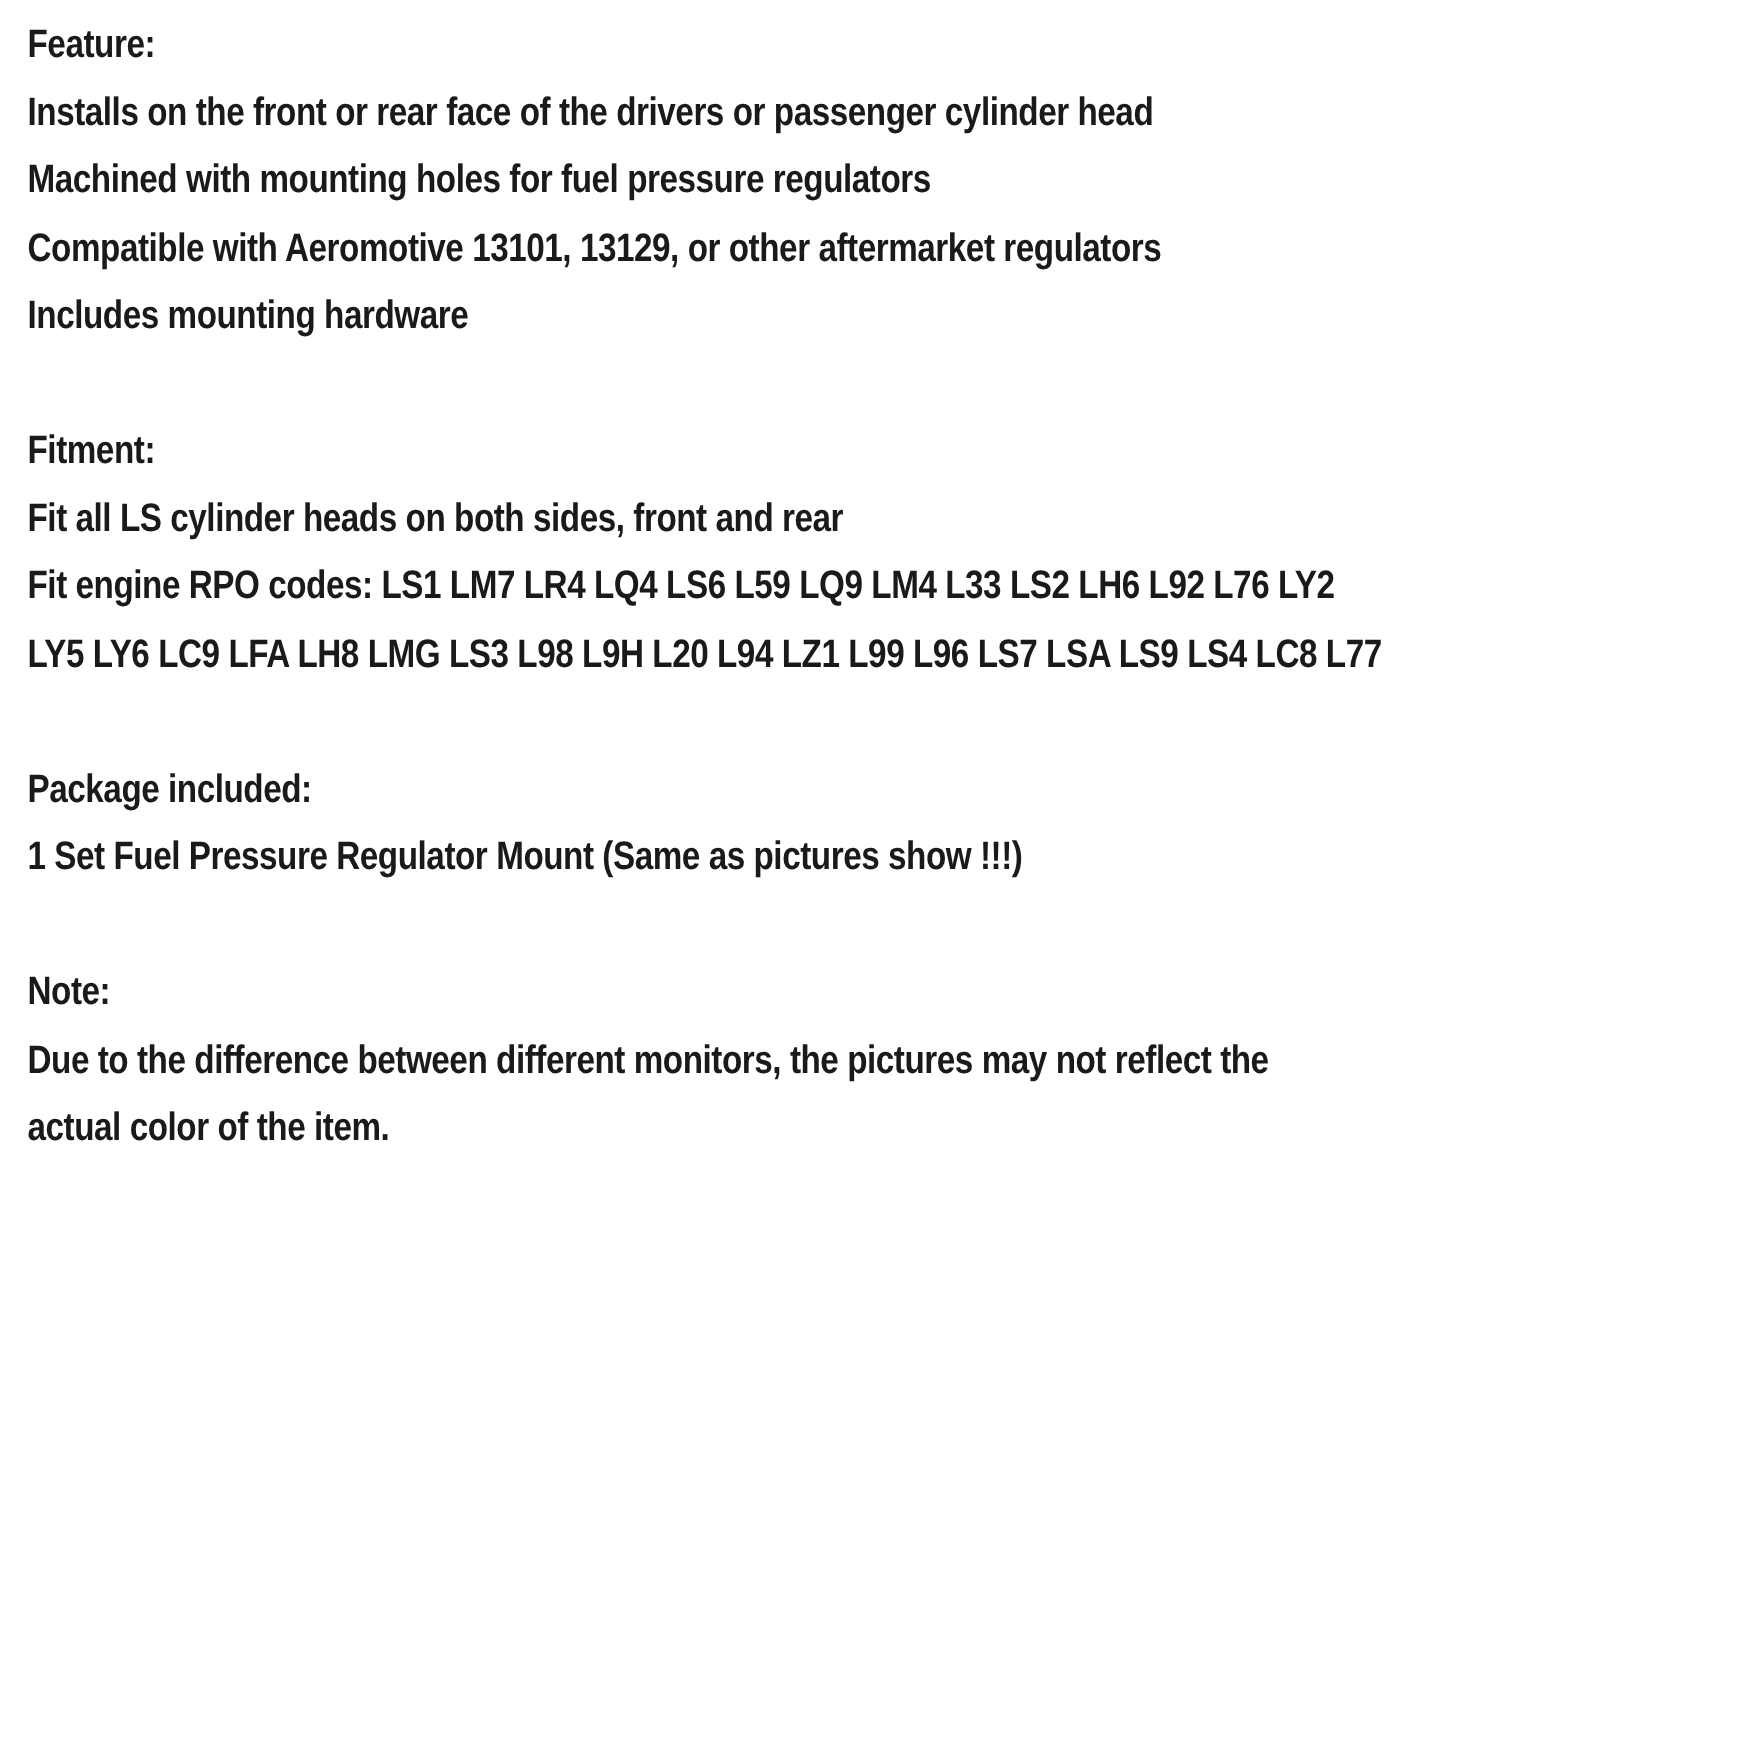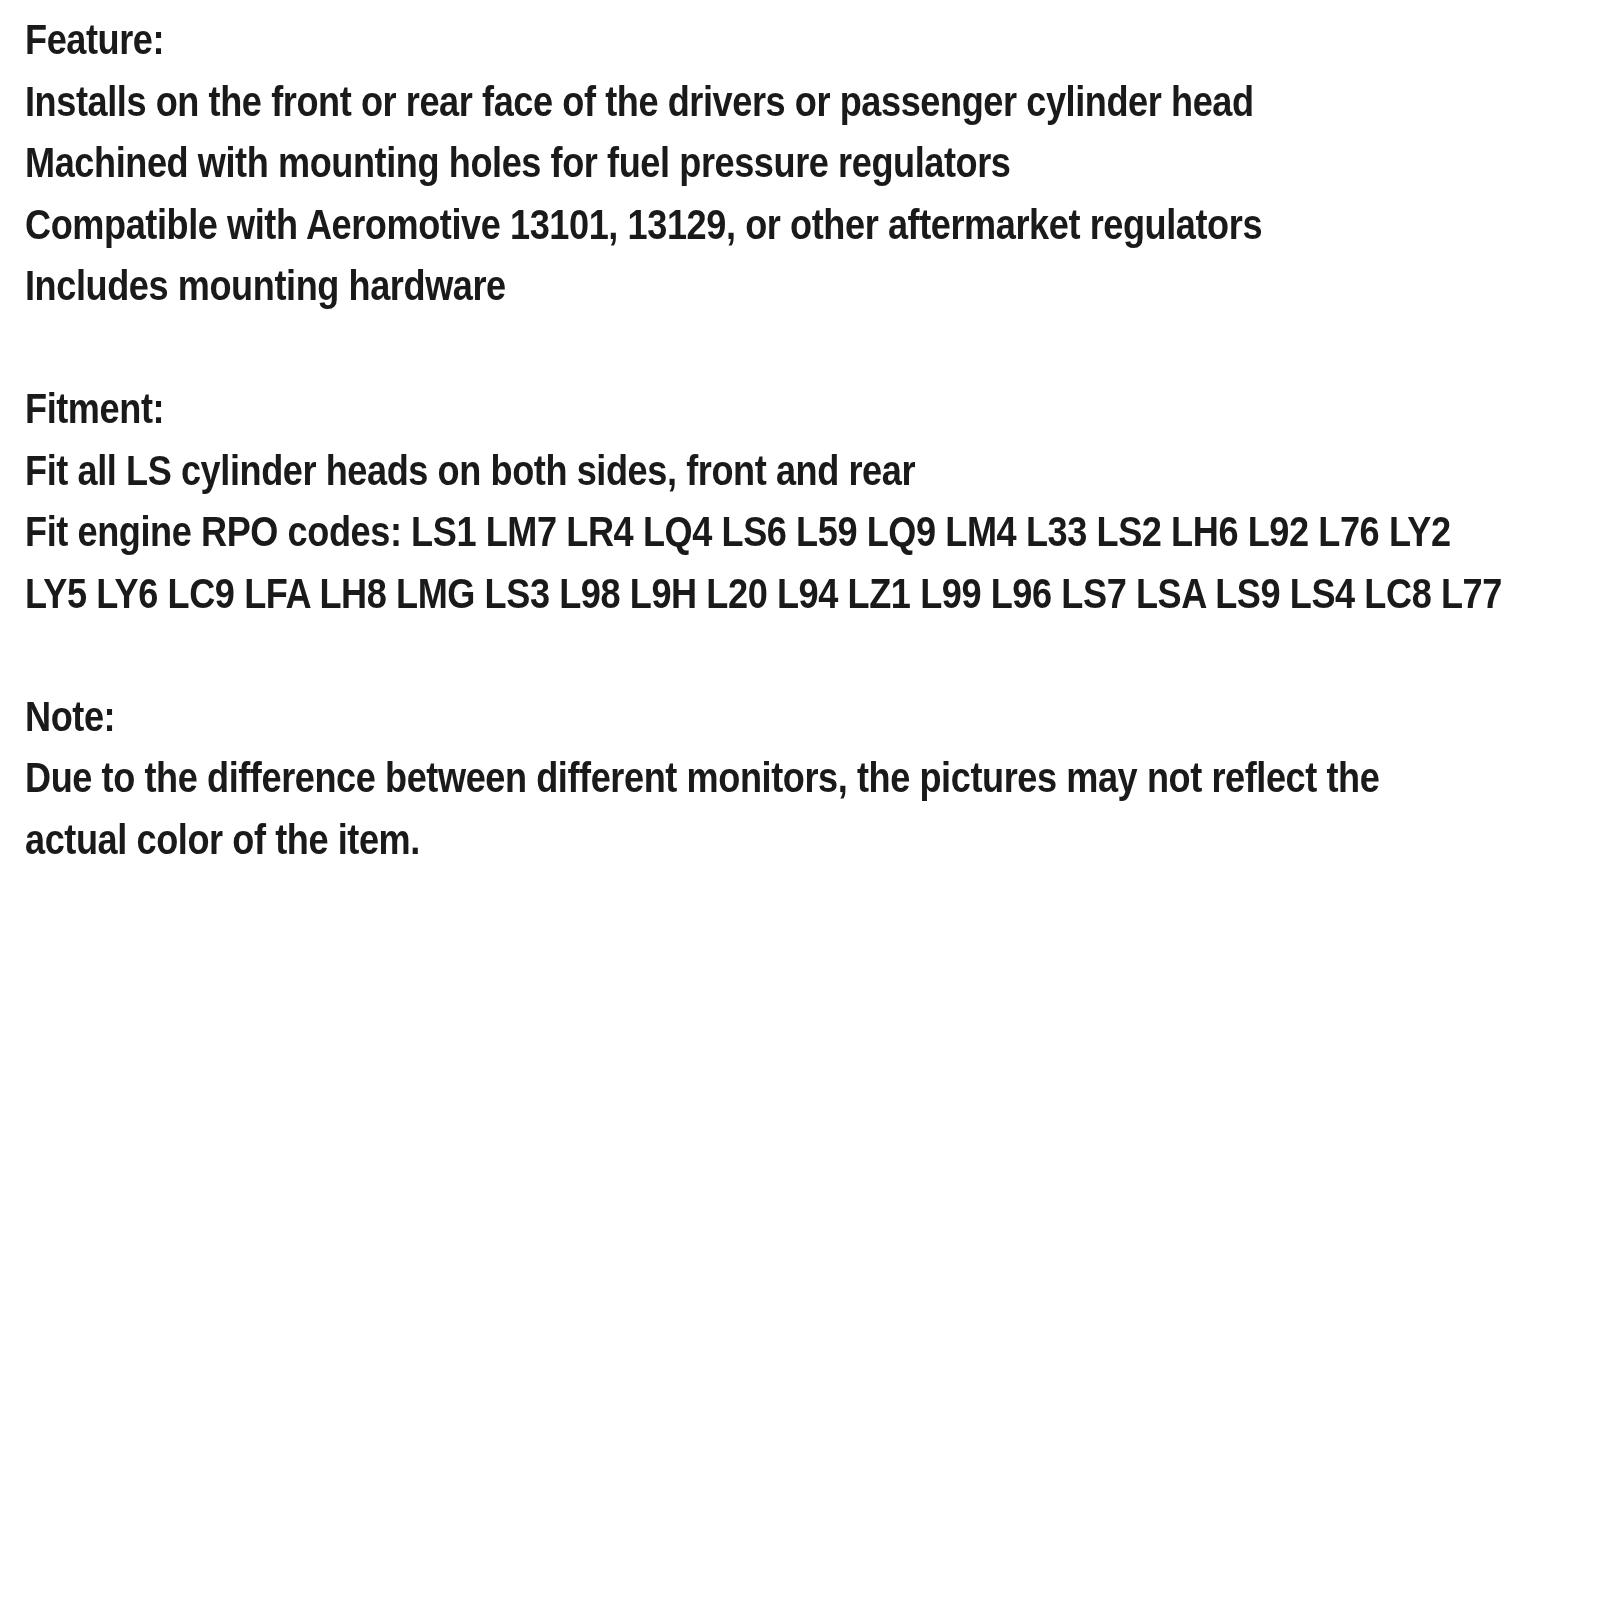--- a/index.html
+++ b/index.html
@@ -10,21 +10,21 @@
     height: 1600px;
     overflow: hidden;
   }
   .doc {
     box-sizing: border-box;
     width: 1600px;
     height: 1600px;
     padding: 9px 0 0 25px;
     font-family: "Liberation Sans", "DejaVu Sans", sans-serif;
     font-weight: 700;
-    font-size: 43px;
+    font-size: 36px;
     color: #1a1a1a;
     background: #ffffff;
   }
   .doc section {
     margin: 0 0 61.5px 0;
     padding: 0;
   }
   .doc section:last-child {
     margin-bottom: 16px;
   }
@@ -53,20 +53,24 @@
   </section>
 
 
   <section>
     <p class="line">Fitment:</p>
     <p class="line">Fit all LS cylinder heads on both sides, front and rear</p>
     <p class="line">Fit engine RPO codes: LS1 LM7 LR4 LQ4 LS6 L59 LQ9 LM4 L33 LS2 LH6 L92 L76 LY2</p>
     <p class="line">LY5 LY6 LC9 LFA LH8 LMG LS3 L98 L9H L20 L94 LZ1 L99 L96 LS7 LSA LS9 LS4 LC8 L77</p>
   </section>
 
+  <section>
+    <p class="line">Package included:</p>
+    <p class="line">1 Set Fuel Pressure Regulator Mount (Same as pictures show !!!)</p>
+  </section>
 
   <section>
     <p class="line">Note:</p>
     <p class="line">Due to the difference between different monitors, the pictures may not reflect the</p>
     <p class="line">actual color of the item.</p>
   </section>
 
 </div>
 
 </body></html>

